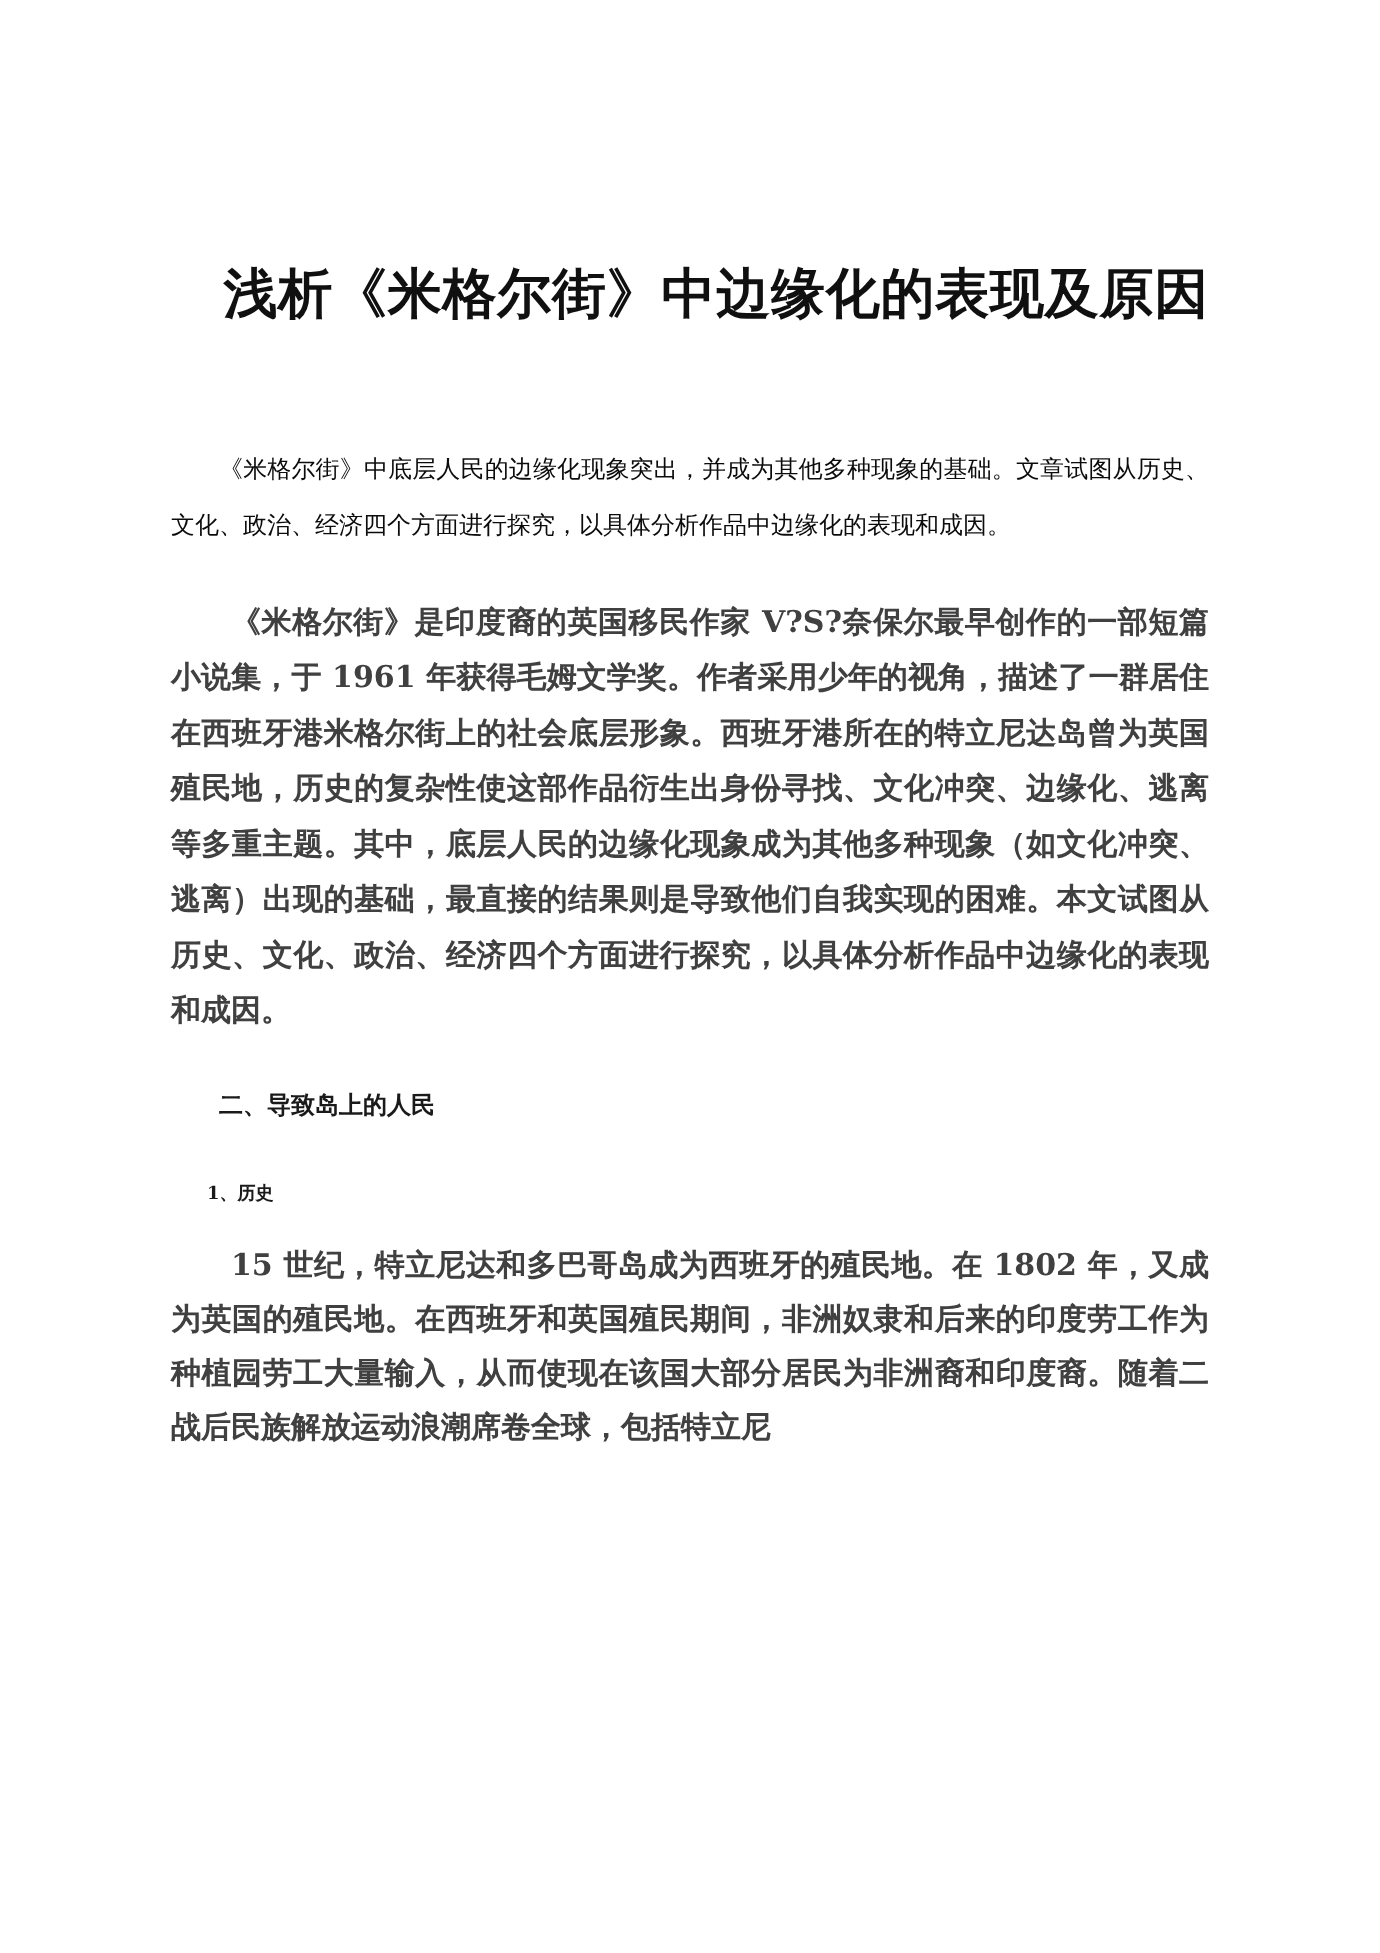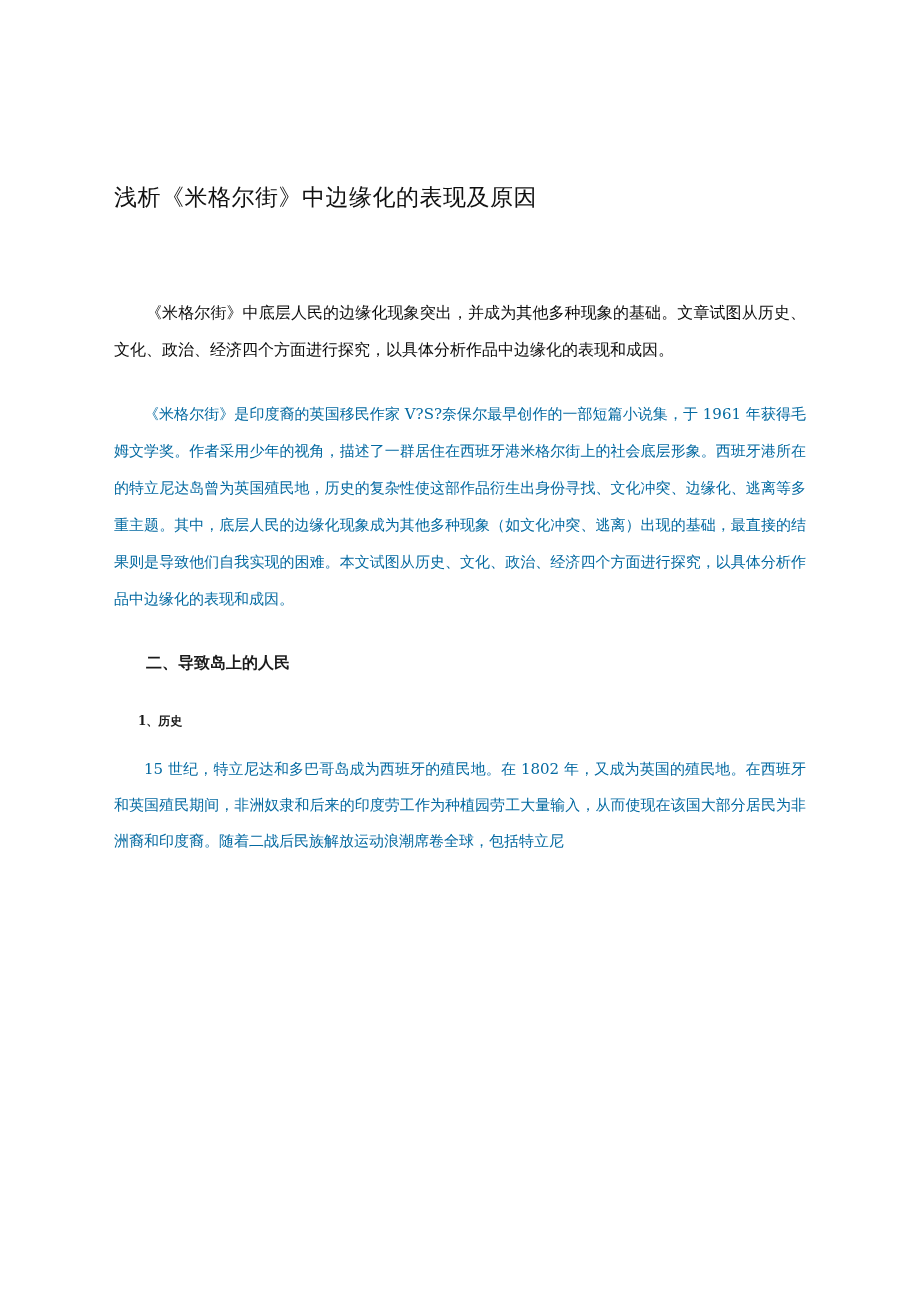--- a/index.html
+++ b/index.html
@@ -23,24 +23,24 @@
   .content {
     position: absolute;
     left: 114px;
     top: 0;
     width: 692px;
   }
 
   
   .doc-title {
     font-family: "DejaVu Sans", "Liberation Sans", sans-serif;
-    font-weight: normal;
-    font-size: 23px;
+    font-weight: bold;
+    font-size: 36px;
     line-height: 34px;
-    text-align: left;
+    text-align: right;
     letter-spacing: 0.5px;
     margin: 0;
     padding-top: 180px;
     color: #101010;
   }
 
   
   .block { margin: 0; }
 
   
@@ -67,27 +67,28 @@
   .sub-heading {
     font-size: 12px;
     line-height: 32px;
     text-indent: 2em;
     margin-top: 24px;
     color: #1a1a1a;
   }
 
   
   .body-para {
-    font-size: 15px;
+    font-size: 20px;
     line-height: 37px;
     text-align: justify;
     text-justify: inter-ideograph;
     text-indent: 2em;
     margin-top: 22px;
-    color: #0369a1;
+    color: #404040;
+    font-weight: bold;
   }
   .body-para.tight {
     line-height: 36px;
     margin-top: 14px;
   }
   .body-para.gap-large {
     margin-top: 32px;
   }
   .body-para.gap-medium {
     margin-top: 28px;

